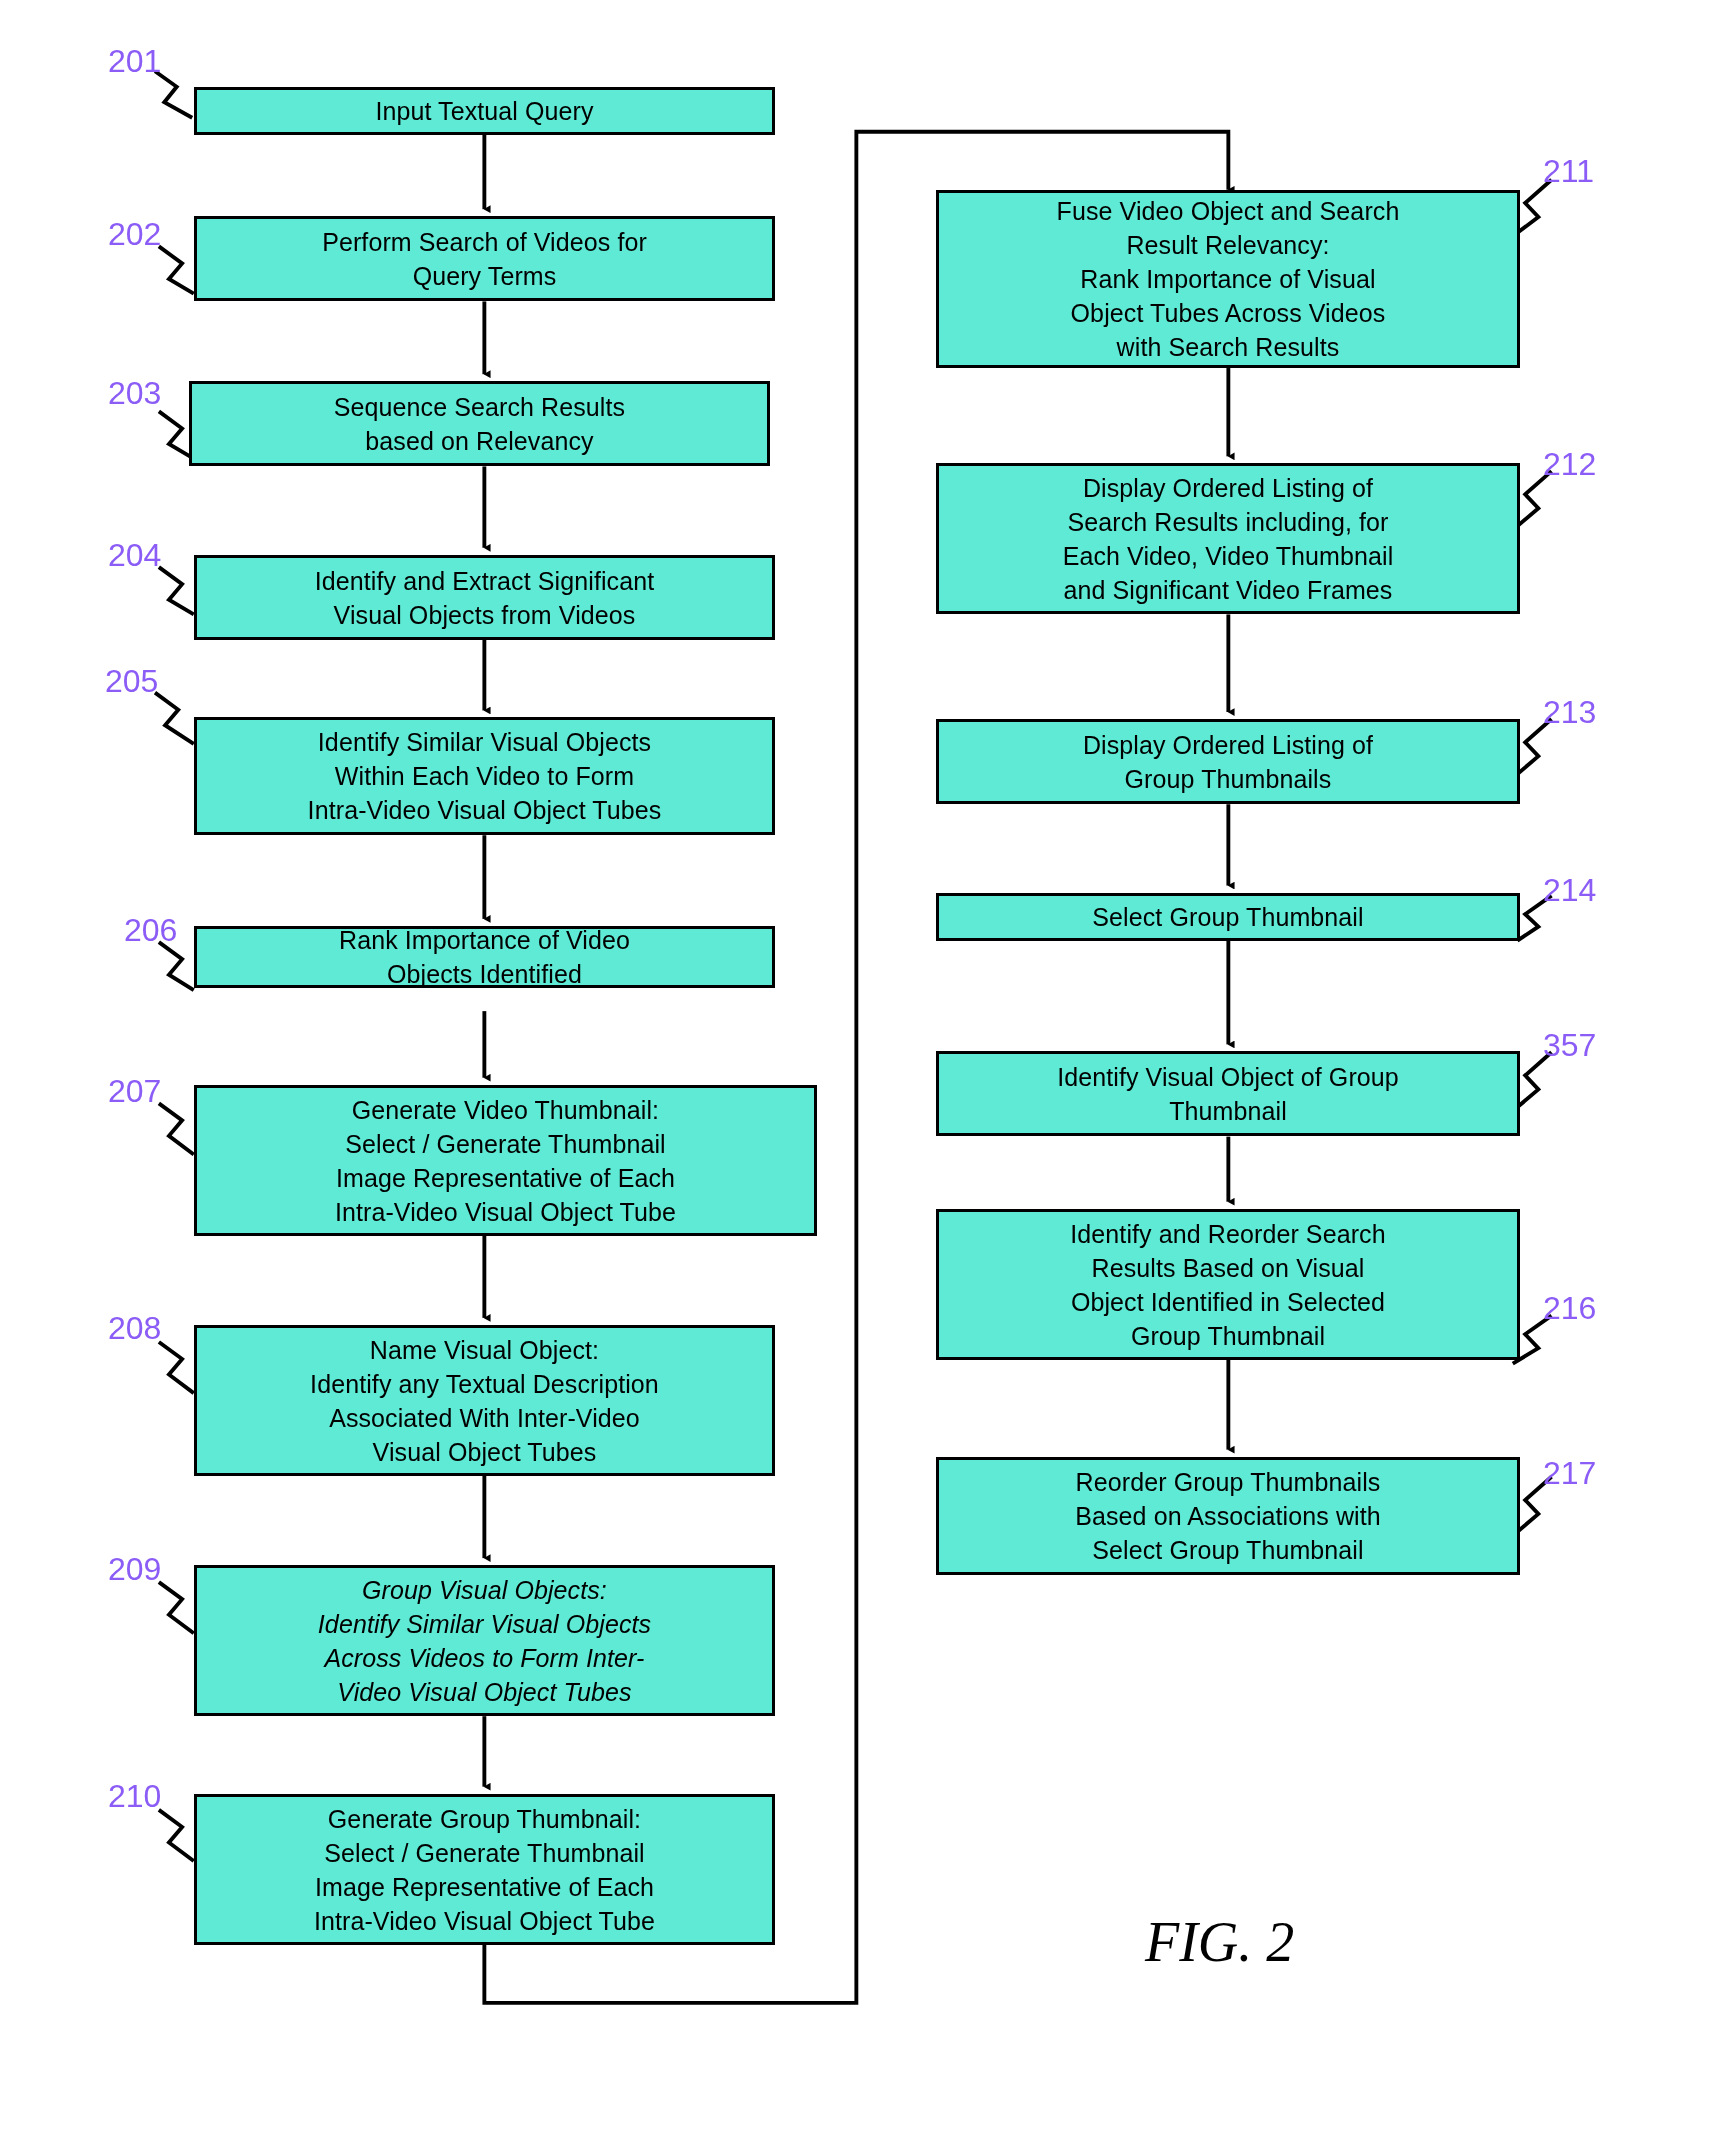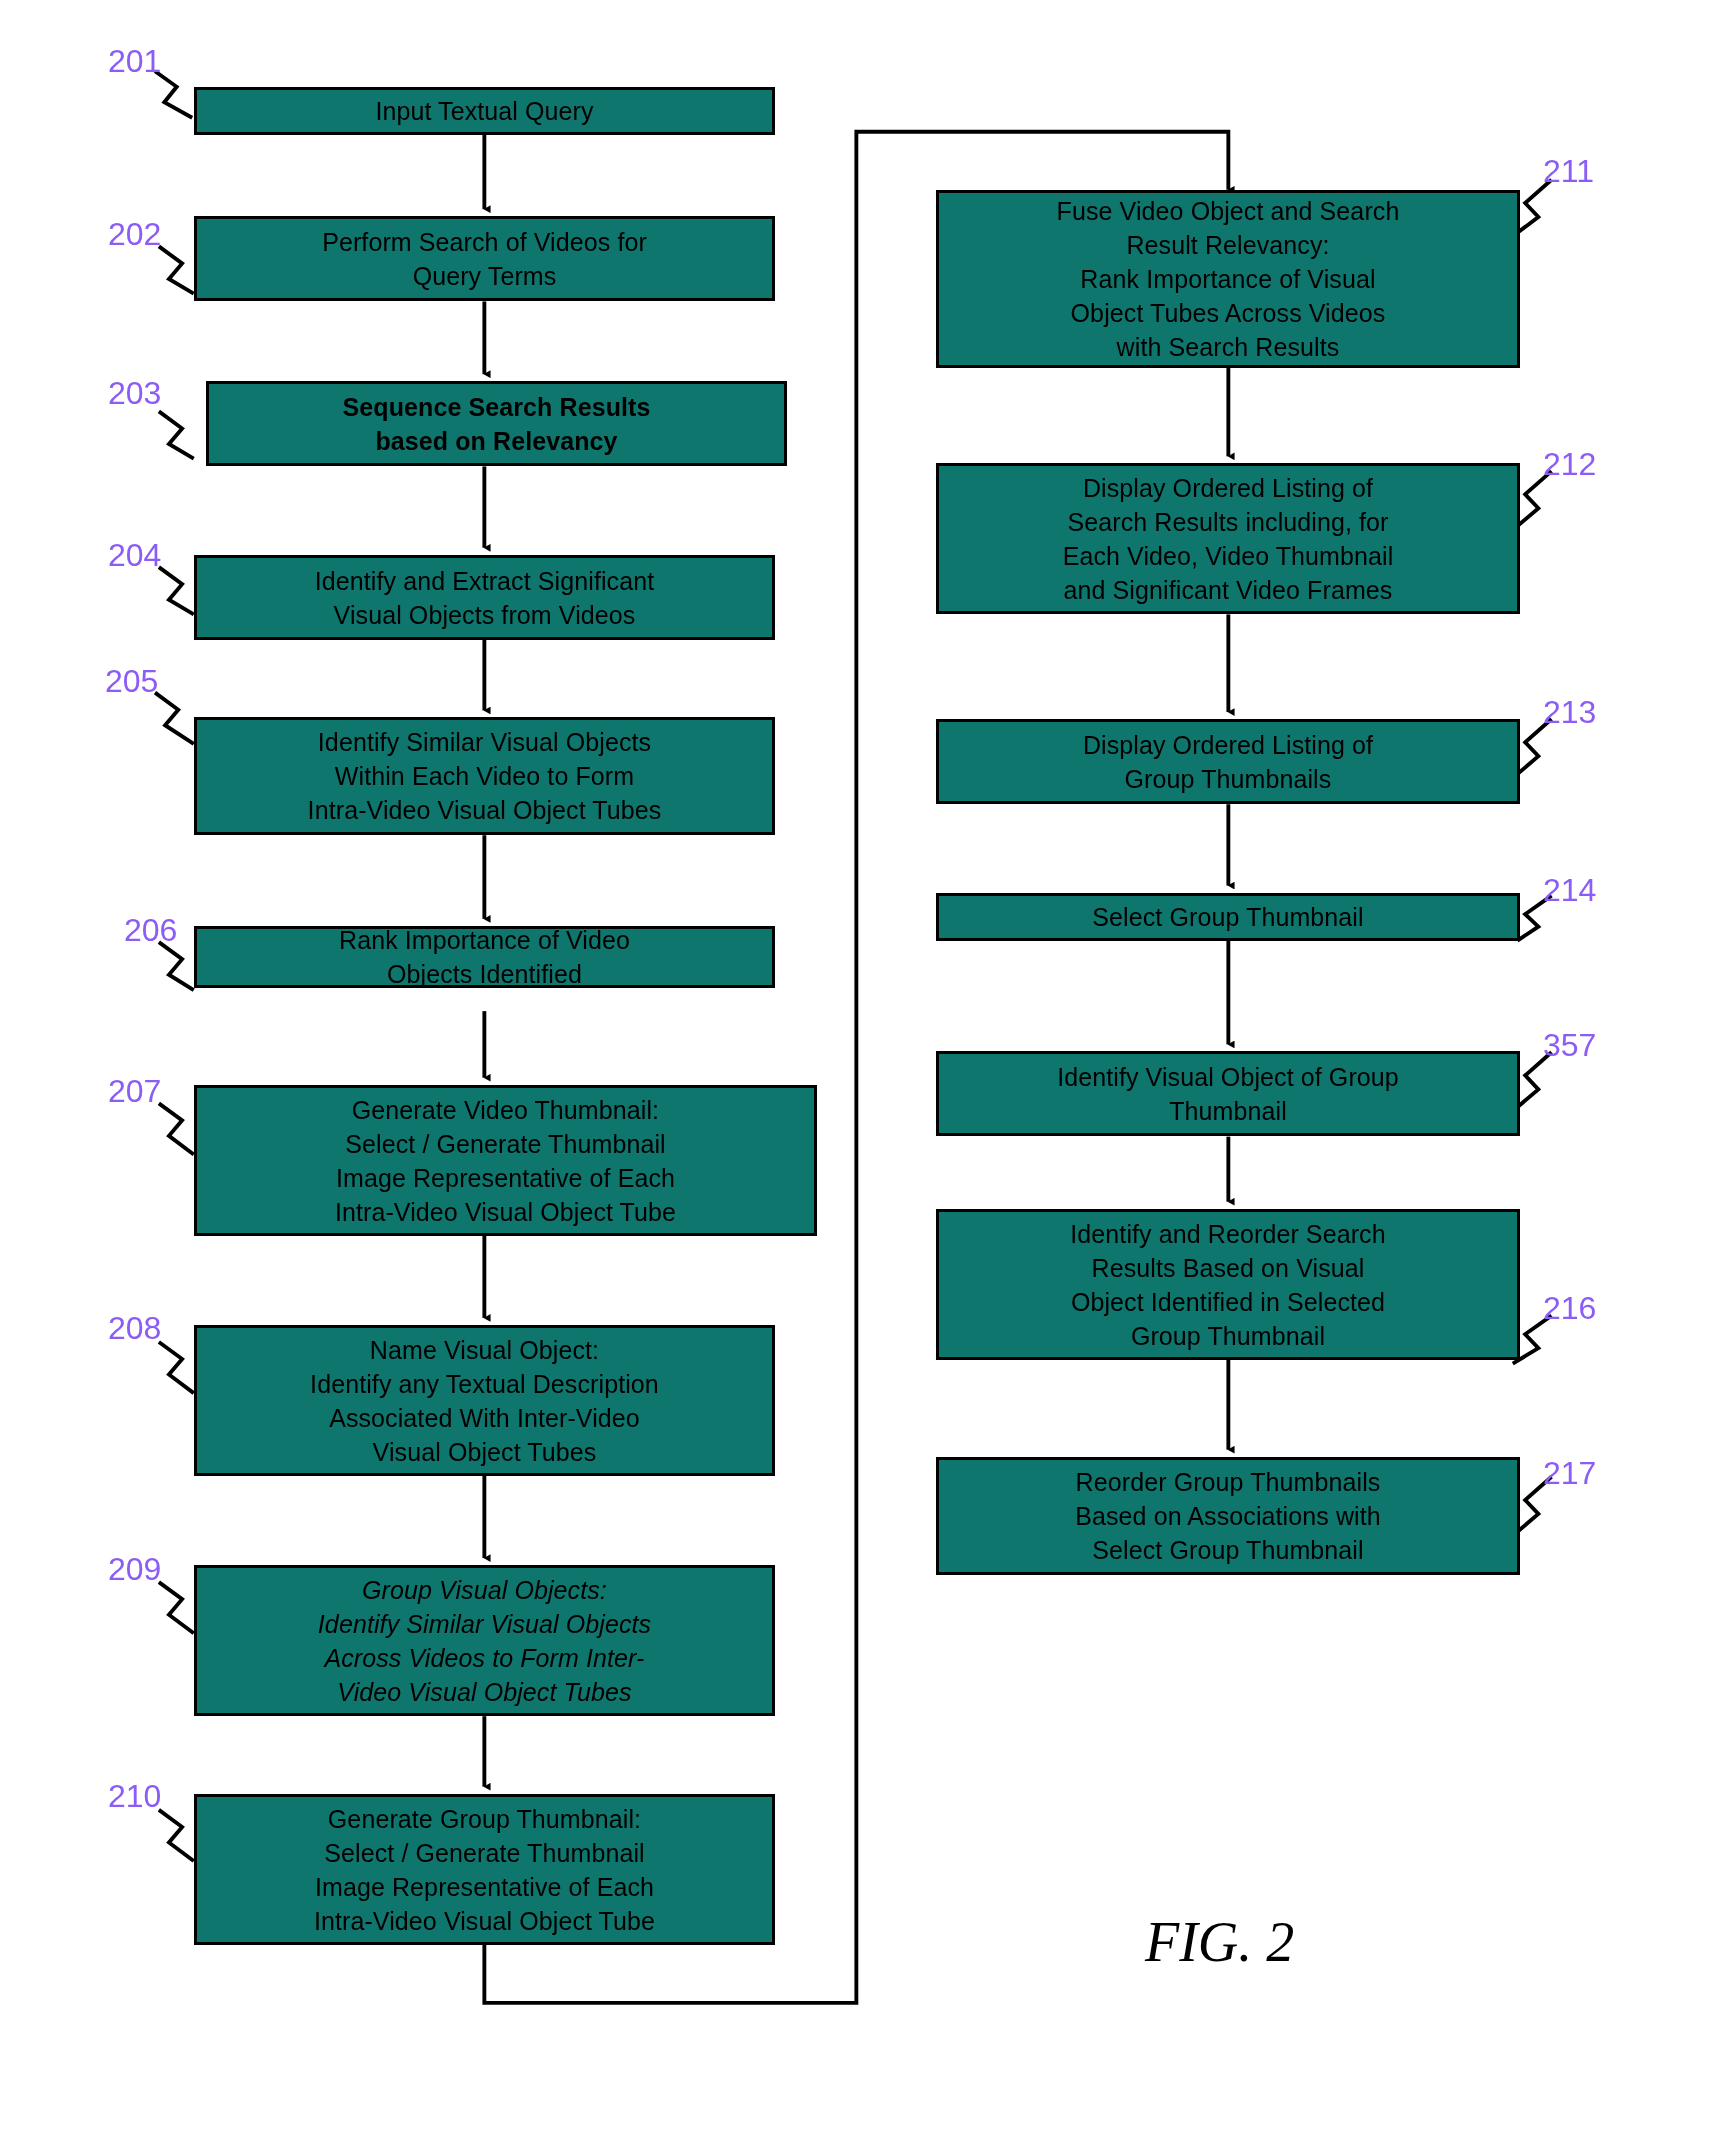--- a/index.html
+++ b/index.html
@@ -24,21 +24,21 @@
     left: 0;
     top: 0;
     width: 1729px;
     height: 2140px;
     pointer-events: none;
   }
   .node {
     position: absolute;
     box-sizing: border-box;
     border: 3.9px solid #000000;
-    background: #0f766e;
+    background: #5eead4;
     display: flex;
     align-items: center;
     justify-content: center;
     text-align: center;
   }
   .node-text {
     font-family: "Liberation Sans", sans-serif;
     font-size: 25px;
     line-height: 1.36;
     white-space: pre-line;
@@ -115,21 +115,21 @@
   </svg>
 
   <div id="nodes-layer">
       <div class="node" style="left: 194px; top: 87px; width: 581px; height: 48px;">
         <div class="node-text">Input Textual Query</div>
       </div>
       <div class="node" style="left: 194px; top: 216px; width: 581px; height: 85px;">
         <div class="node-text">Perform Search of Videos for
 Query Terms</div>
       </div>
-      <div class="node" style="left: 206px; top: 381px; width: 581px; height: 85px; font-weight: bold;">
+      <div class="node" style="left: 189px; top: 381px; width: 581px; height: 85px;">
         <div class="node-text">Sequence Search Results
 based on Relevancy</div>
       </div>
       <div class="node" style="left: 194px; top: 555px; width: 581px; height: 85px;">
         <div class="node-text">Identify and Extract Significant
 Visual Objects from Videos</div>
       </div>
       <div class="node" style="left: 194px; top: 717px; width: 581px; height: 118px;">
         <div class="node-text">Identify Similar Visual Objects
 Within Each Video to Form

